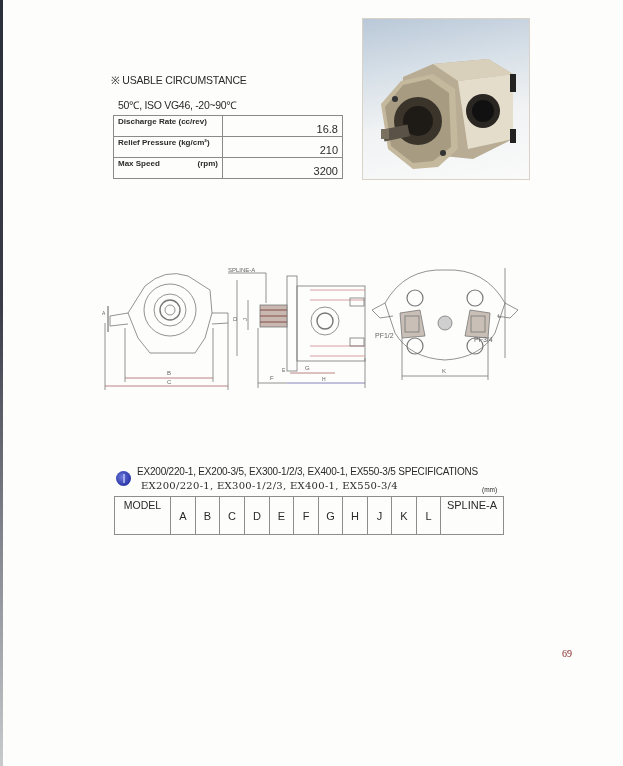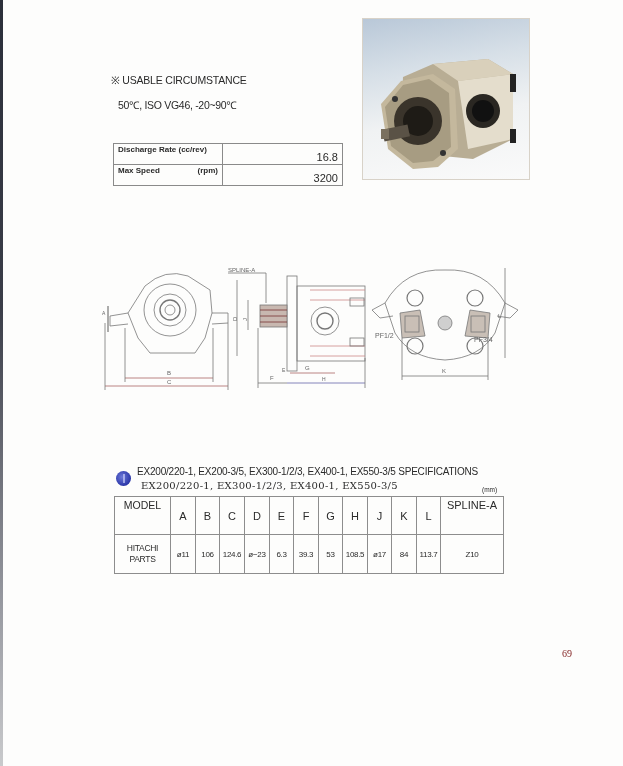--- a/index.html
+++ b/index.html
@@ -7,21 +7,21 @@
     width:623px; height:766px; position:relative; overflow:hidden;
     background:#fdfdfc;
     font-family:"Liberation Sans", sans-serif; color:#2a2a2a;
   }
   .edge { position:absolute; left:0; top:0; width:3px; height:766px;
     background:linear-gradient(#2b2f3a,#3a3d48 40%,#9a9ca3 80%,#c9cacc); }
   .abs { position:absolute; }
   .usable-title { left:111px; top:73px; font-size:10.5px; letter-spacing:-0.2px; }
   .usable-cond { left:118px; top:98px; font-size:10.5px; letter-spacing:-0.3px;text-align:center; }
   table.specs { position:absolute; left:113px; top:115px; width:230px; border-collapse:collapse;
-    border:1.4px solid #555; font-size:11px;margin-top:28px; }
+    border:1.4px solid #555; font-size:11px; }
   table.specs td { border:1px solid #8a8a8a; height:19px; padding:0 4px; }
   table.specs td.lbl { width:100px; font-size:8px; font-weight:bold; vertical-align:top; padding-top:1px; }
   table.specs td.val { text-align:right; vertical-align:bottom; padding-bottom:1px; }
   .lbl-row { display:flex; justify-content:space-between; }
   .photo { left:362px; top:18px; width:166px; height:160px; border:1px solid #d8d2c8;
     background:linear-gradient(170deg,#b9c8d8 0%,#d6dfe7 30%,#f0f2f3 60%,#fafafa 100%); overflow:hidden; }
   .drawings { left:100px; top:258px; width:420px; height:135px; }
   .spec-title { left:137px; top:466px; font-size:10px; letter-spacing:-0.2px; }
   .spec-sub { left:141px; top:480px; font-family:"DejaVu Serif", serif; font-size:10px; letter-spacing:0.3px; }
   .unit { left:482px; top:486px; font-size:6.5px; }
@@ -44,20 +44,24 @@
 <div class="edge"></div>
 
 <div class="abs usable-title">※ USABLE CIRCUMSTANCE</div>
 <div class="abs usable-cond">50℃, ISO VG46,  -20~90℃</div>
 
 <table class="specs">
   <tbody>
       <tr>
     <td class="lbl">Discharge Rate (cc/rev)</td>
     <td class="val">16.8</td>
+  </tr>
+  <tr>
+    <td class="lbl">Relief Pressure (kg/cm²)</td>
+    <td class="val">210</td>
   </tr>
   <tr>
     <td class="lbl">
       <div class="lbl-row">
         <span>Max Speed</span>
         <span>(rpm)</span>
       </div>
     </td>
     <td class="val">3200</td>
   </tr>
@@ -162,21 +166,21 @@
         <line x1="388" y1="80" x2="388" y2="122"></line>
       <text x="342" y="115" fill="#666" stroke="none" font-size="6">K</text>
       <line x1="405" y1="10" x2="405" y2="100"></line>
       <text x="398" y="60" fill="#666" stroke="none" font-size="6">L</text>
     </g>
   </svg>
 </div>
 
 <div class="abs bullet"></div>
 <div class="abs spec-title">EX200/220-1, EX200-3/5, EX300-1/2/3, EX400-1, EX550-3/5  SPECIFICATIONS</div>
-<div class="abs spec-sub">EX200/220-1, EX300-1/2/3, EX400-1, EX550-3/5</div>
+<div class="abs spec-sub">EX200/220-1, EX300-1/2/3, EX400-1, EX550-3/4</div>
 <div class="abs unit">(mm)</div>
 
 <table class="dims">
   <colgroup>
     <col style="width:56px">
       <col style="width:25px">
       <col style="width:24px">
       <col style="width:25px">
     <col style="width:25px">
       <col style="width:24px">
@@ -197,34 +201,16 @@
     <td>D</td>
     <td>E</td>
     <td>F</td>
     <td>G</td>
     <td>H</td>
     <td>J</td>
     <td>K</td>
     <td>L</td>
     <td class="spl">SPLINE-A</td>
   </tr>
-  <tr class="dt">
-    <td class="model">
-      <div>HITACHI</div>
-      <div>PARTS</div>
-    </td>
-    <td>ø11</td>
-    <td>106</td>
-    <td>124.6</td>
-    <td>ø−23</td>
-    <td>6.3</td>
-    <td>39.3</td>
-    <td>53</td>
-    <td>108.5</td>
-    <td>ø17</td>
-    <td>84</td>
-    <td>113.7</td>
-    <td>Z10</td>
-  </tr>
 </tbody>
   </table>
 
 <div class="abs page-num">69</div>
 
 </body></html>

